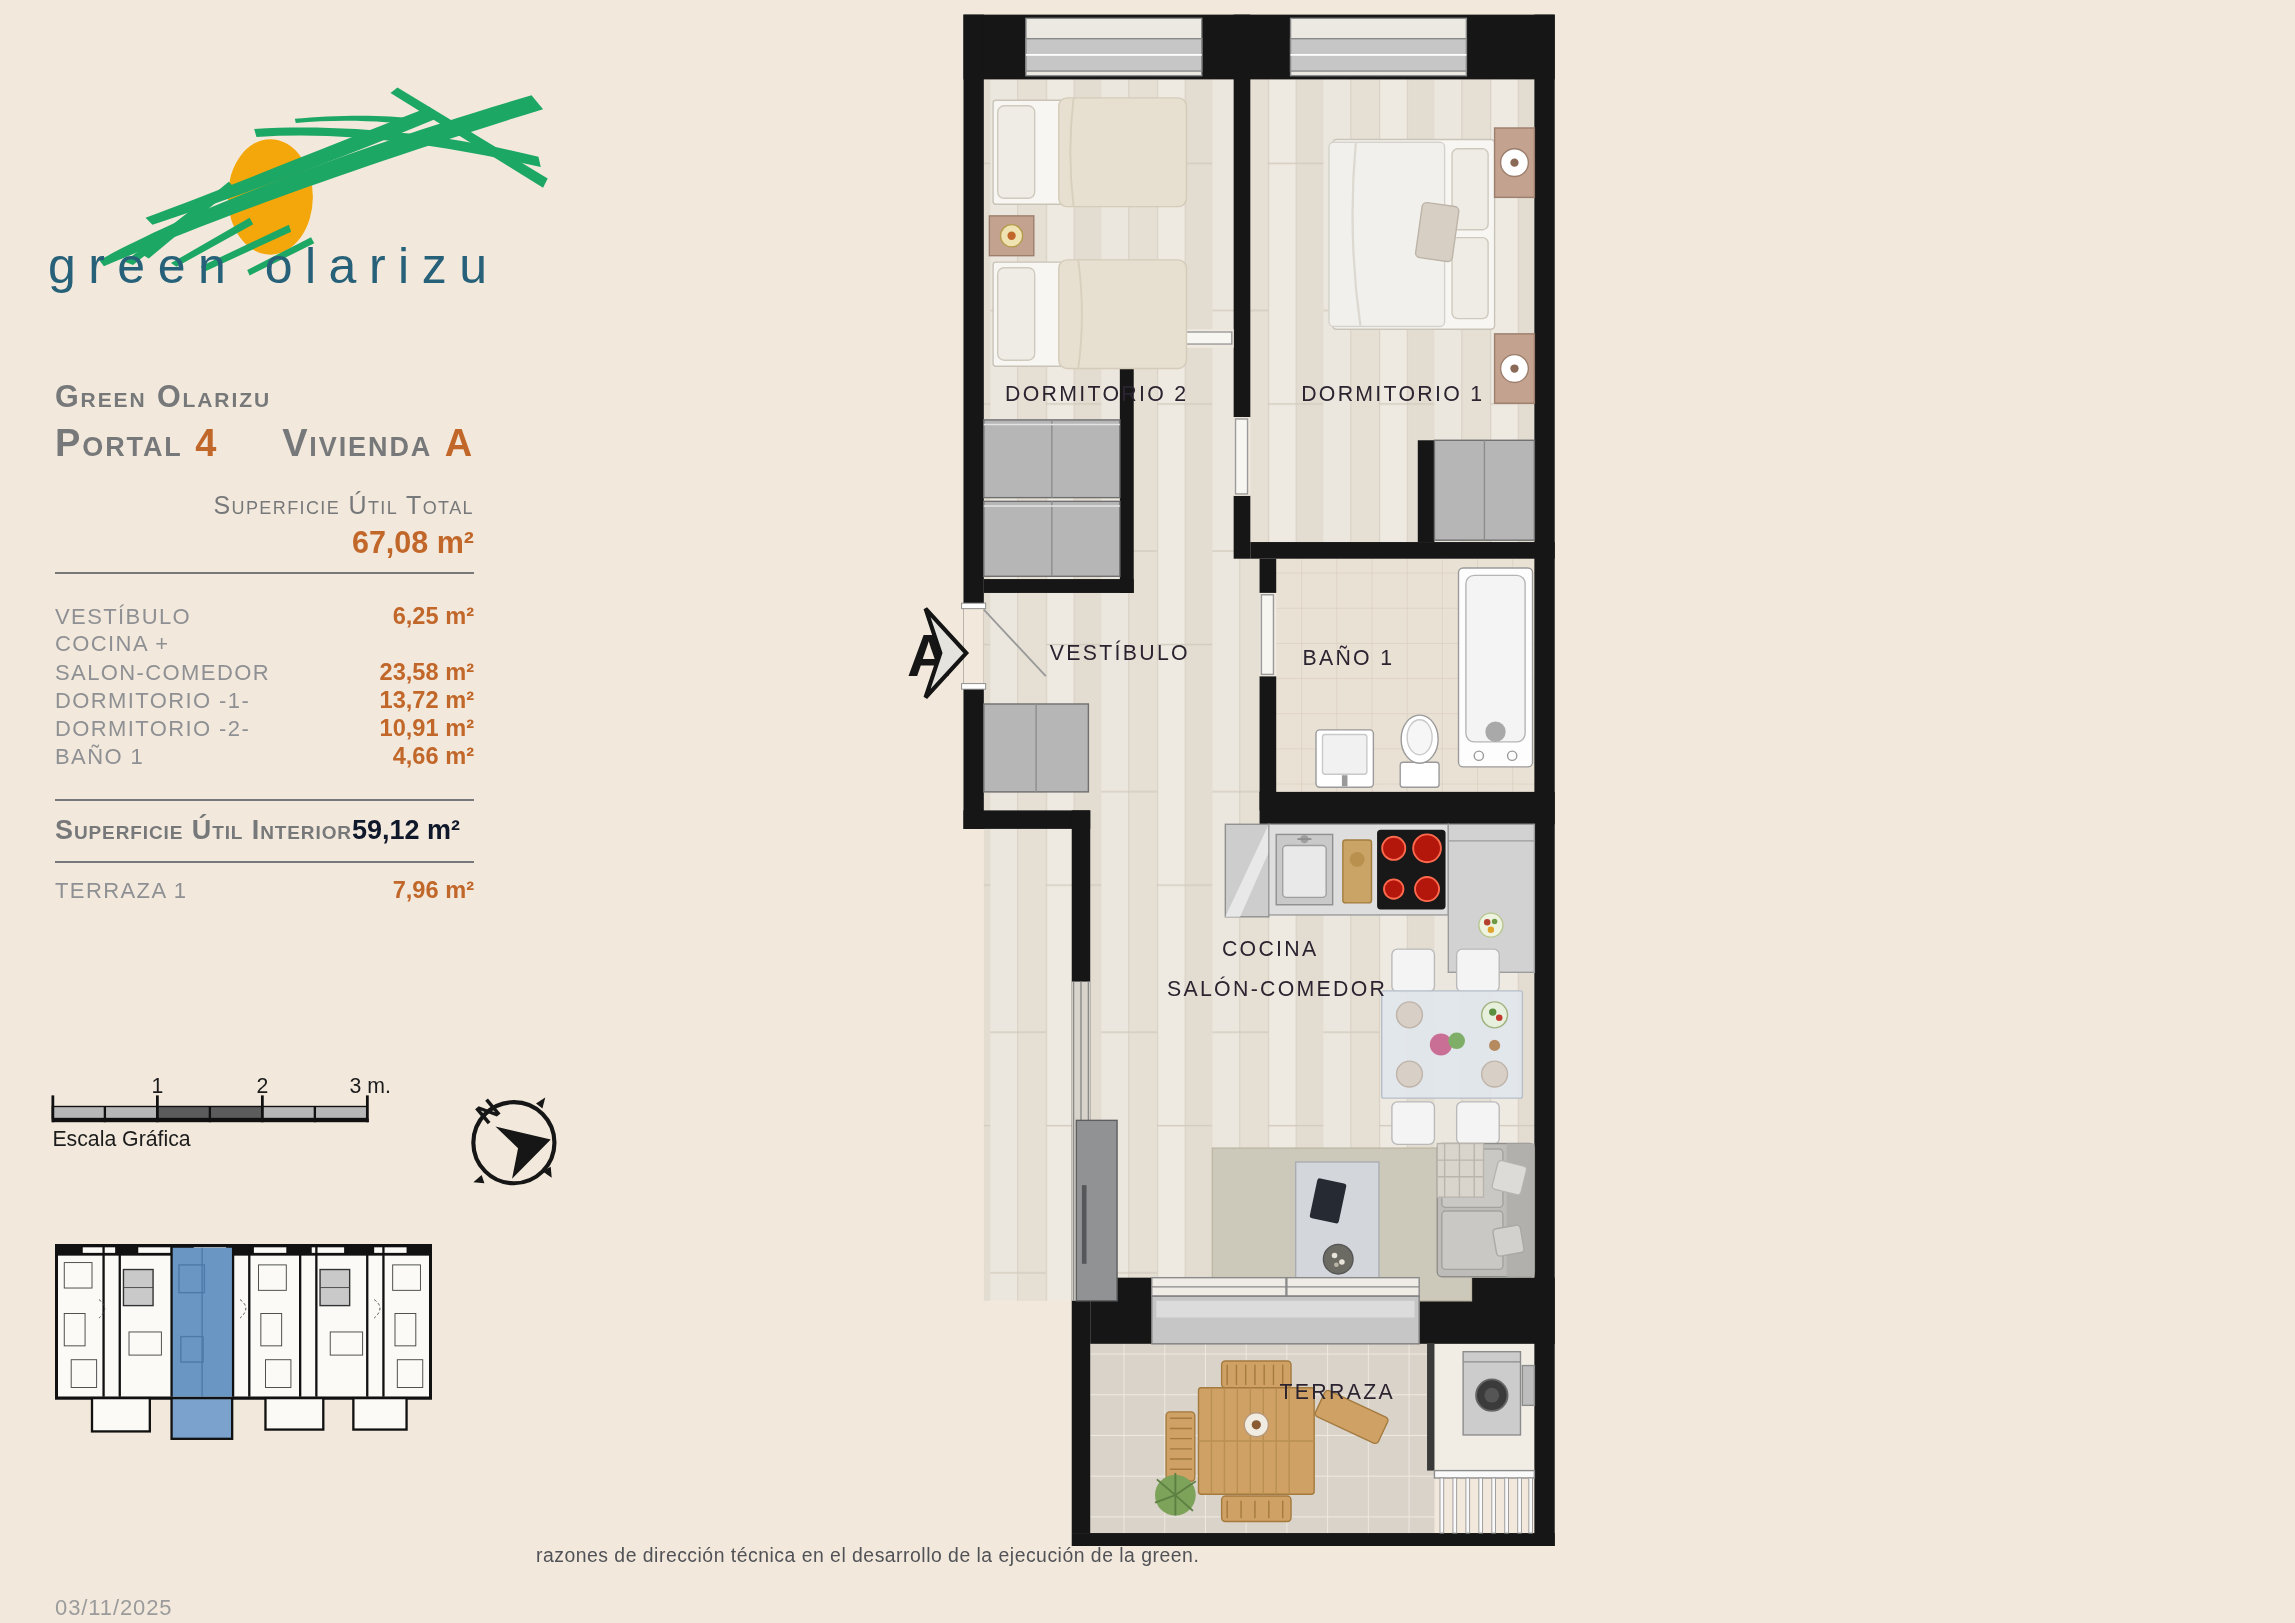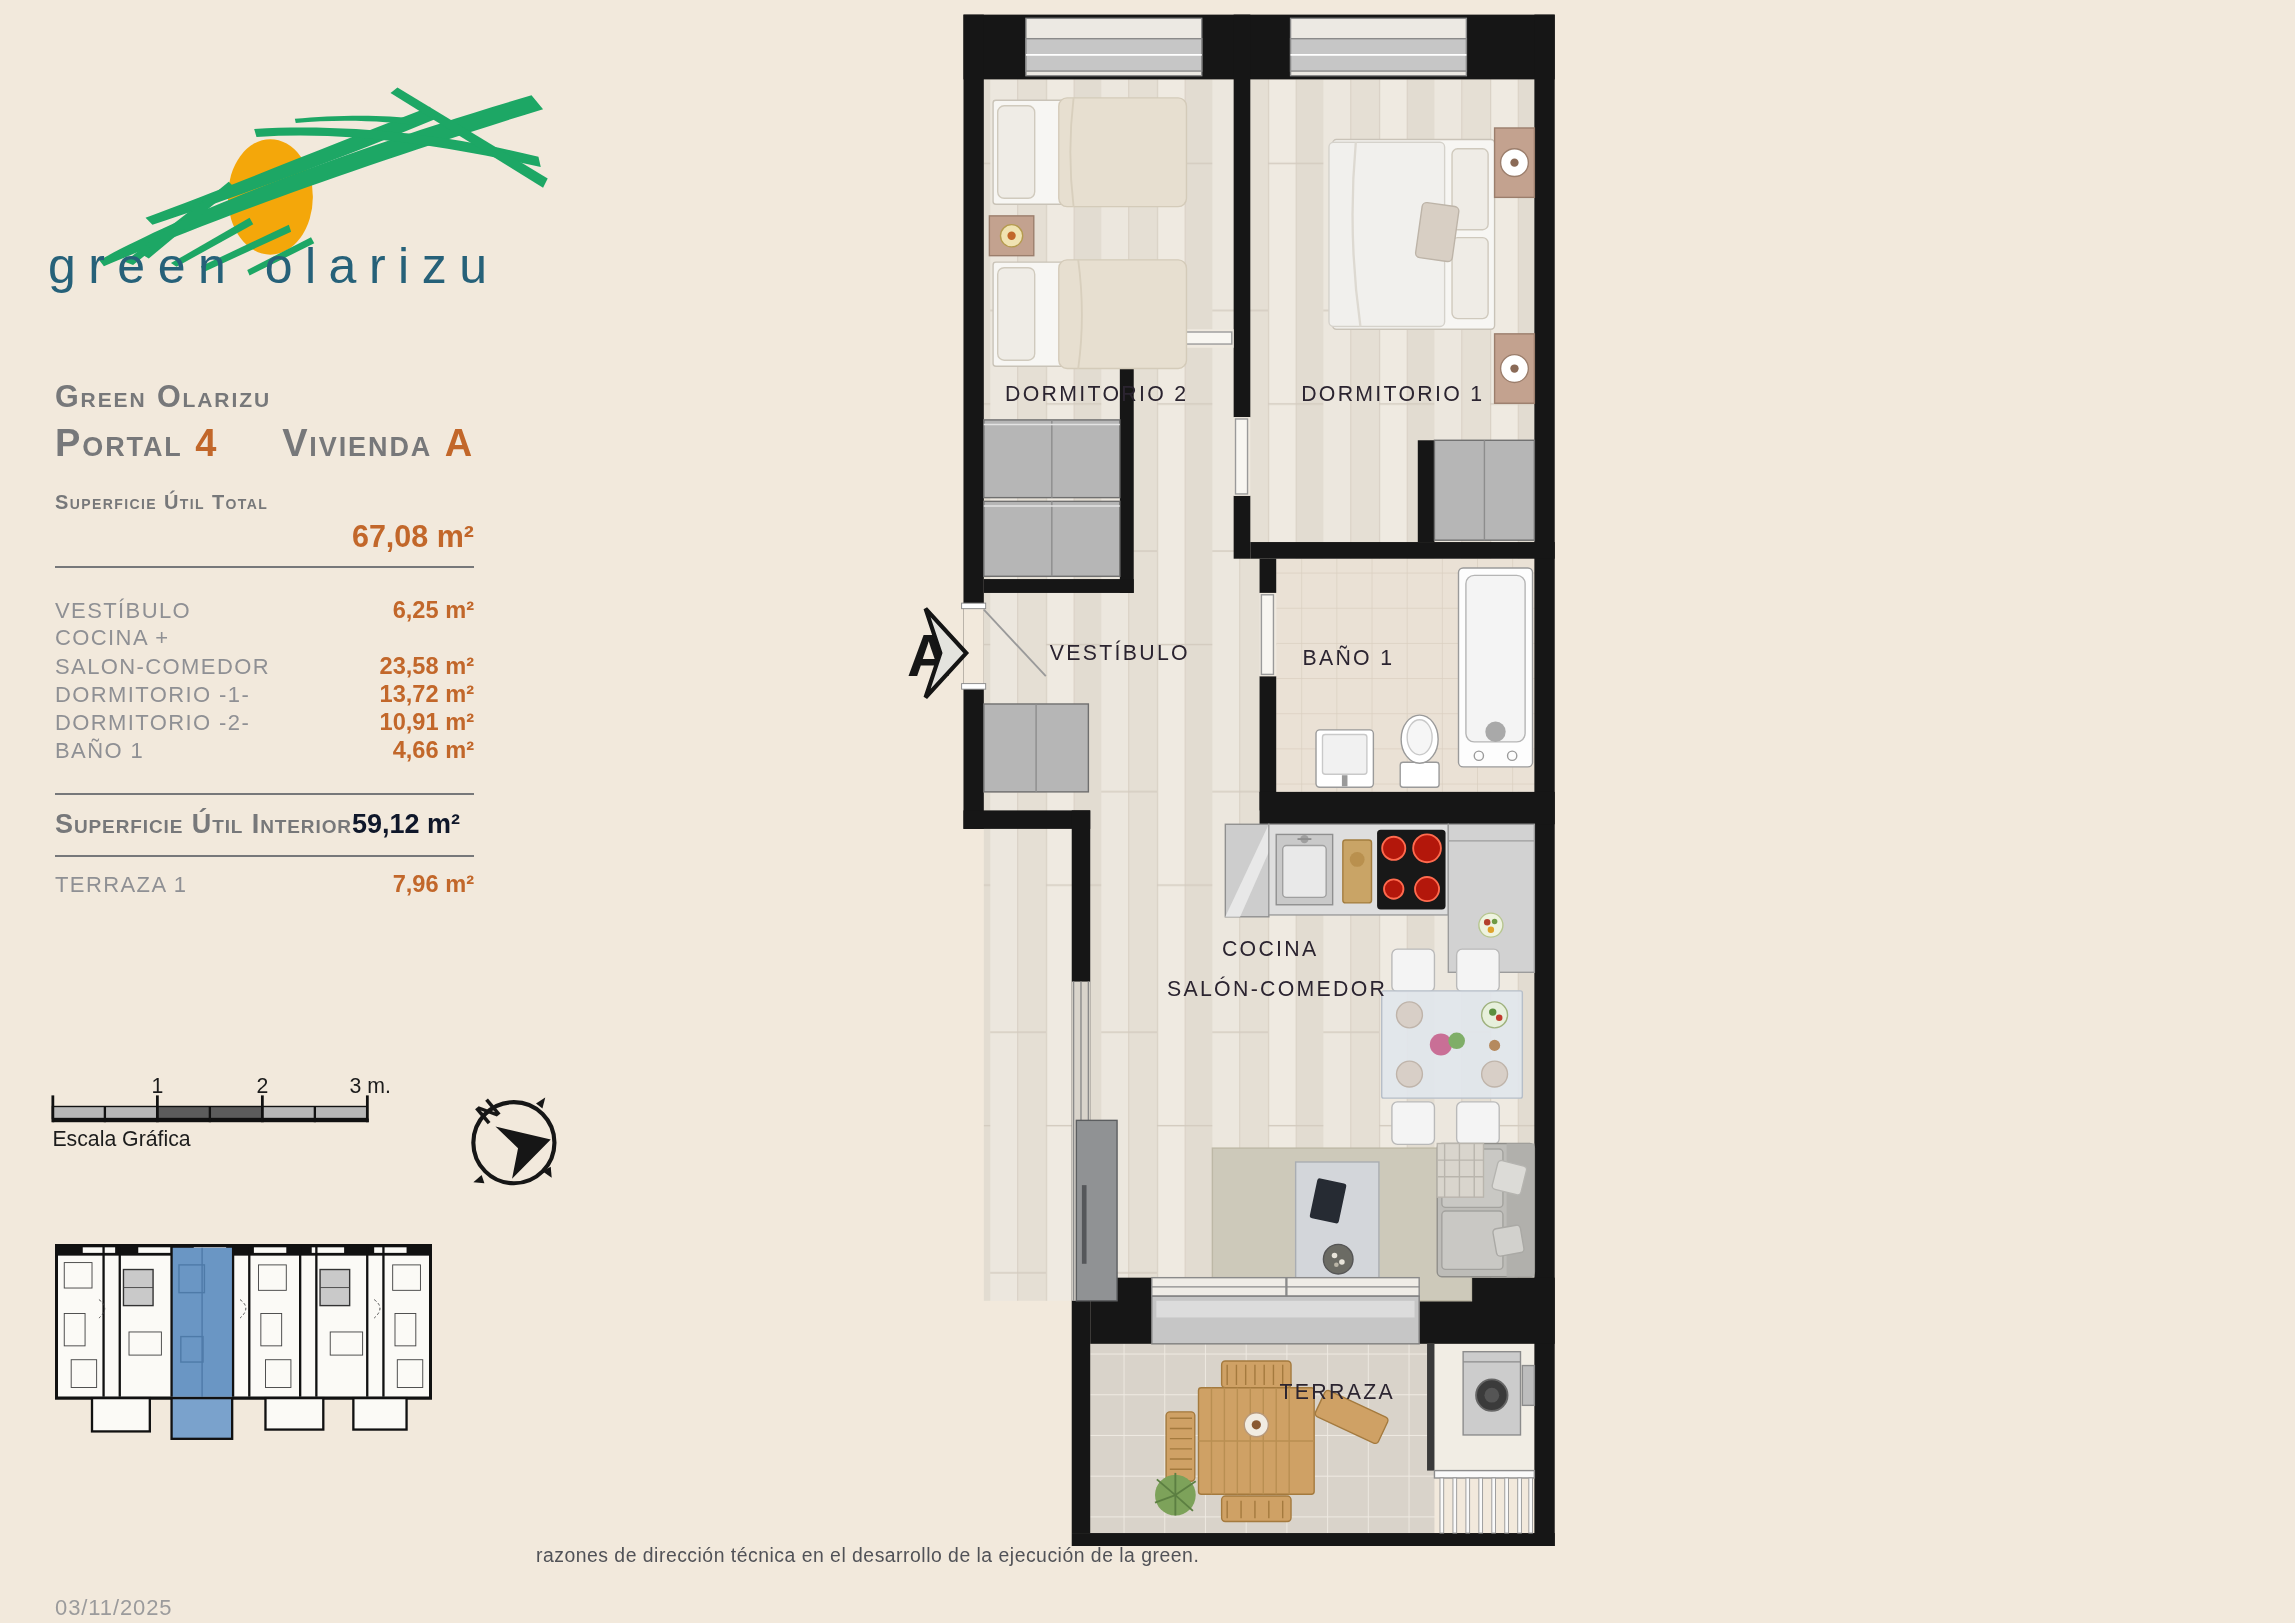--- a/index.html
+++ b/index.html
@@ -13,21 +13,21 @@
   .logo-wordmark{position:absolute;left:1.9px;top:158px;font-size:50px;font-weight:400;
                  color:#266179;letter-spacing:12.5px;white-space:nowrap;}
 
   
   .panel{left:55px;top:380px;width:419px;color:#77787a;}
   .panel .h1{font-variant:small-caps;font-weight:bold;font-size:30.5px;letter-spacing:1.9px;line-height:32px;}
   .panel .h2{font-variant:small-caps;font-weight:bold;font-size:38px;letter-spacing:1.9px;margin-top:10.2px;
              display:flex;align-items:baseline;}
   .panel .h2 .gap{width:69px;}
   .panel .accent{color:#c2672a;}
-  .panel .sec{font-variant:small-caps;font-weight:bold;font-size:20px;letter-spacing:1.4px;margin-top:26px;}
+  .panel .sec{font-variant:small-caps;font-weight:normal;font-size:25px;letter-spacing:1.4px;margin-top:26px;text-align:right;}
   .panel .total{font-size:30.5px;font-weight:bold;color:#c2672a;text-align:right;margin-top:4.6px;}
   .rule{border:none;border-top:2.3px solid #77787a;margin:12px 0 0 0;}
   .rows{margin-top:29px;}
   .row{display:flex;justify-content:space-between;align-items:baseline;height:28px;}
   .row .lbl{font-size:22px;color:#8f9094;letter-spacing:1.4px;}
   .row .val{font-size:23.6px;font-weight:bold;color:#c2672a;}
   .interior{display:flex;align-items:baseline;margin-top:14px;}
   .interior .lbl{font-variant:small-caps;font-weight:bold;font-size:27px;letter-spacing:0.9px;color:#77787a;}
   .interior .val{font-size:27px;font-weight:bold;color:#0f172a;}
   .terr-row{margin-top:14px;}

